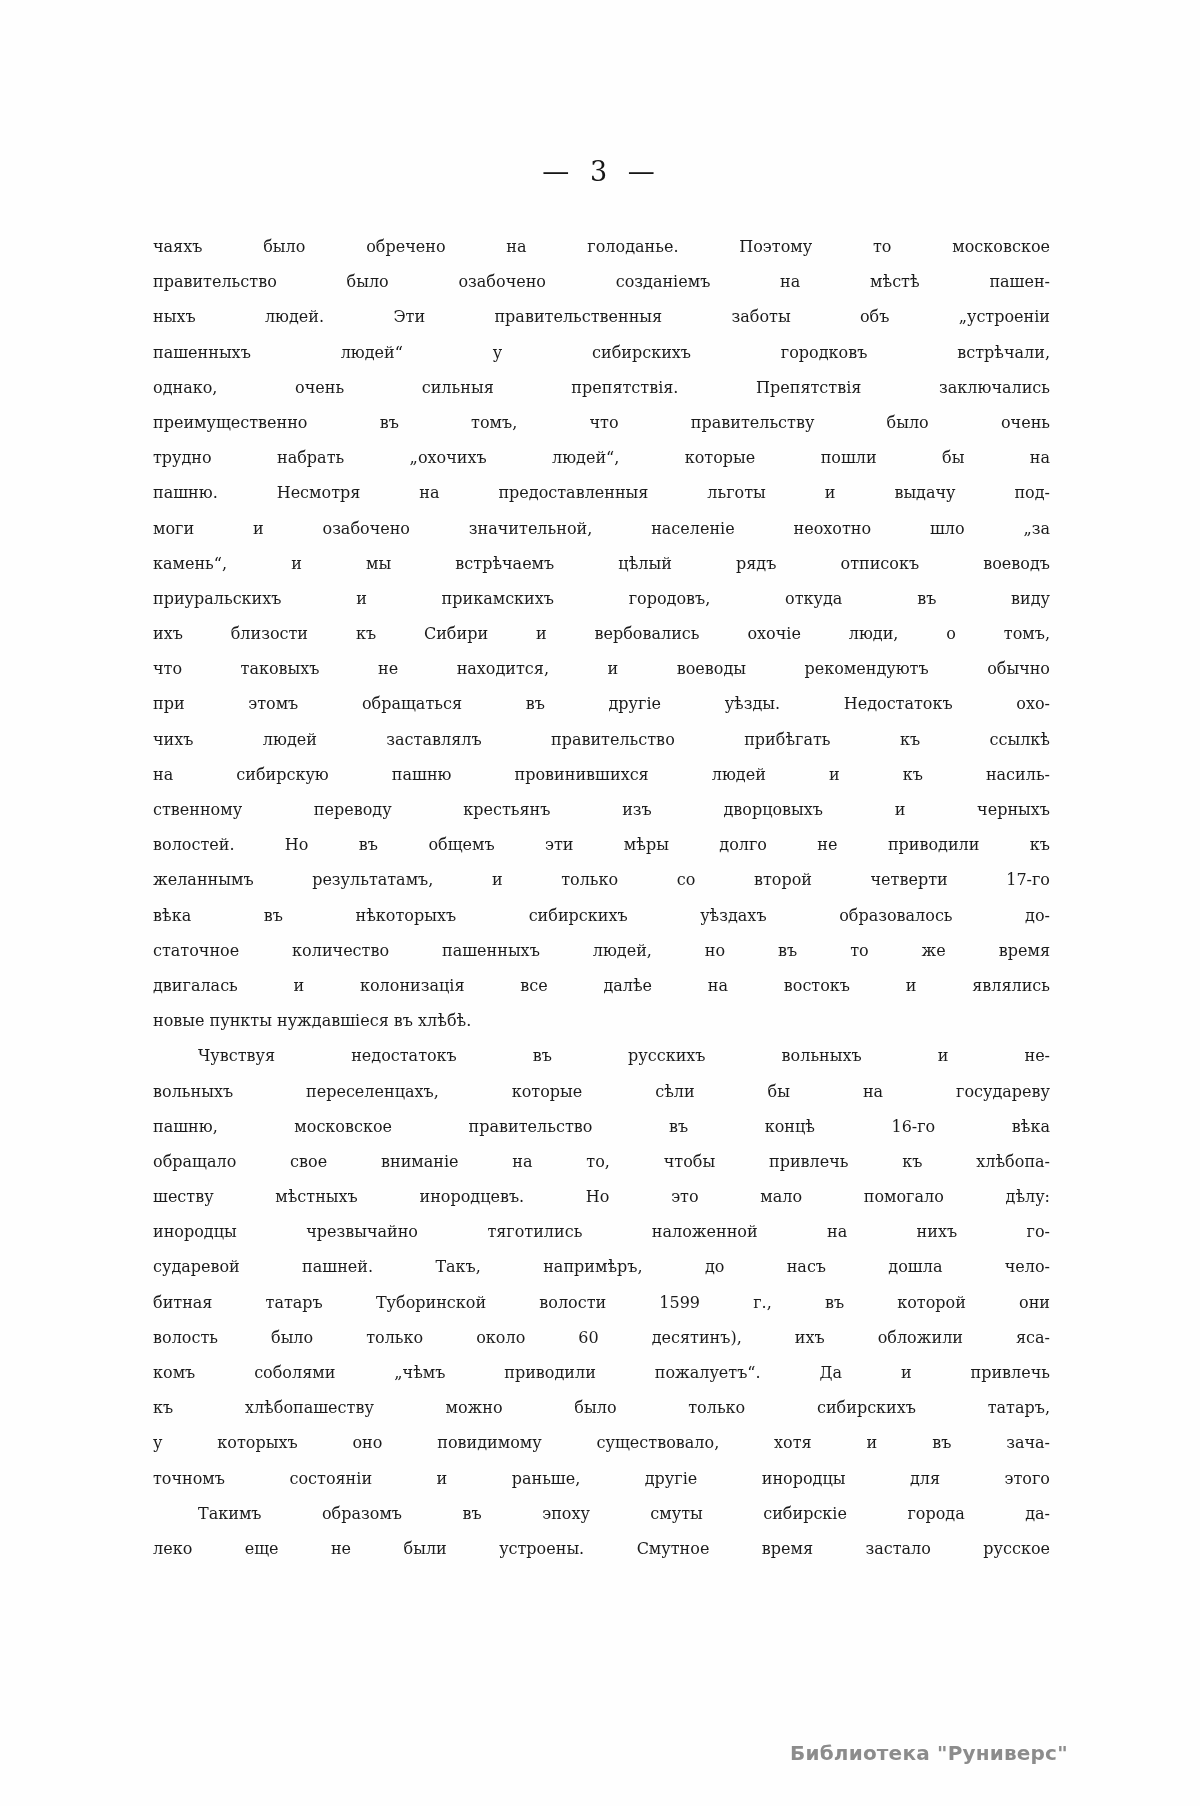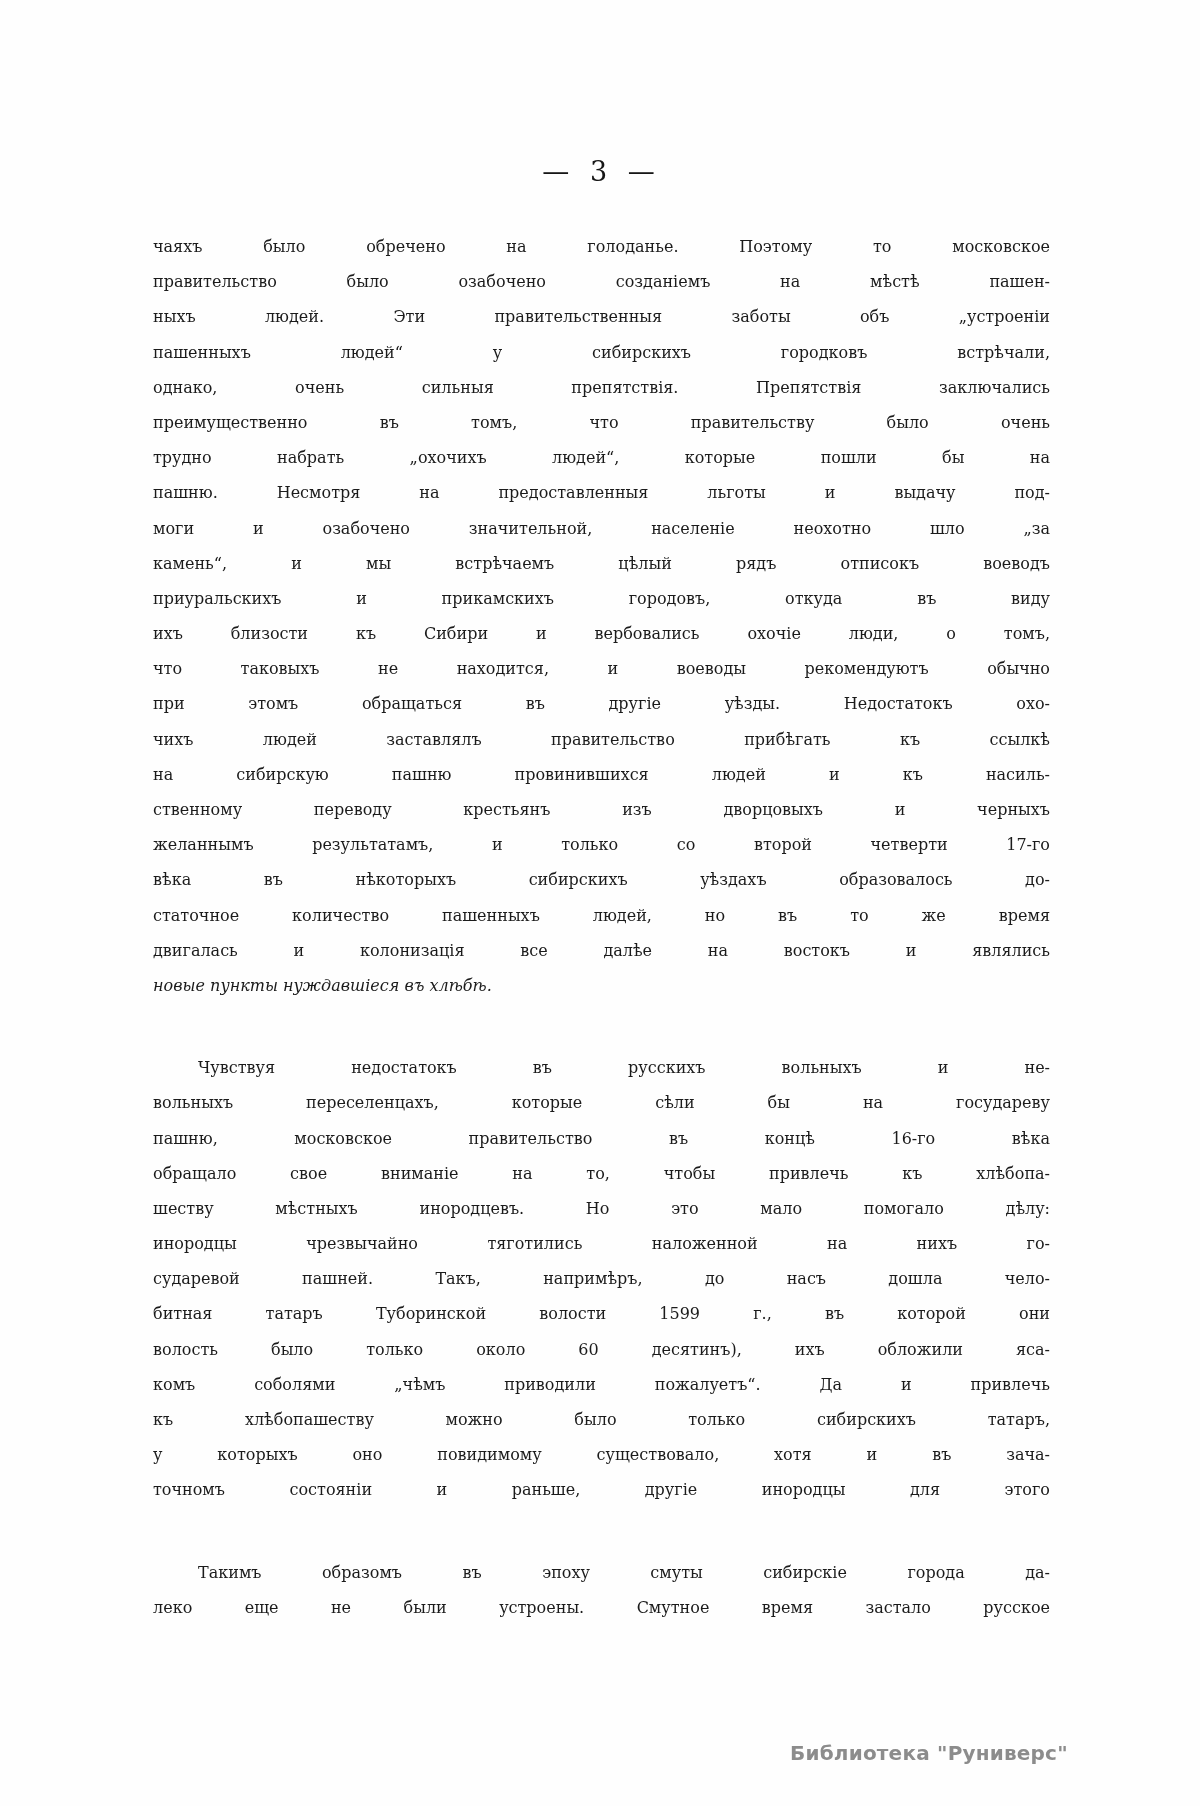--- a/index.html
+++ b/index.html
@@ -39,25 +39,23 @@
     line-height: 35.2px;
     overflow: hidden;
     text-align: justify;
     text-align-last: justify;
     position: relative;
     white-space: nowrap;
   }
   .line.nojust {
     text-align: center;
     text-align-last: left;
-    font-style: italic;
   }
   .line.indent {
     padding-left: 45px;
-    margin-top: 47px;
   }
   .line.leadmark::before {
     content: "-";
     position: absolute;
     left: -13px;
     top: 0;
     color: #9a9a9a;
     font-size: 18px;
   }
   .watermark {
@@ -88,20 +86,21 @@
       <div class="line">пашню. Несмотря на предоставленныя льготы и выдачу под-</div>
       <div class="line">моги и озабочено значительной, населеніе неохотно шло „за</div>
       <div class="line">камень“, и мы встрѣчаемъ цѣлый рядъ отписокъ воеводъ</div>
       <div class="line">приуральскихъ и прикамскихъ городовъ, откуда въ виду</div>
       <div class="line">ихъ близости къ Сибири и вербовались охочіе люди, о томъ,</div>
       <div class="line">что таковыхъ не находится, и воеводы рекомендуютъ обычно</div>
       <div class="line">при этомъ обращаться въ другіе уѣзды. Недостатокъ охо-</div>
       <div class="line">чихъ людей заставлялъ правительство прибѣгать къ ссылкѣ</div>
       <div class="line">на сибирскую пашню провинившихся людей и къ насиль-</div>
       <div class="line">ственному переводу крестьянъ изъ дворцовыхъ и черныхъ</div>
+      <div class="line">волостей. Но въ общемъ эти мѣры долго не приводили къ</div>
       <div class="line">желаннымъ результатамъ, и только со второй четверти 17-го</div>
       <div class="line">вѣка въ нѣкоторыхъ сибирскихъ уѣздахъ образовалось до-</div>
       <div class="line">статочное количество пашенныхъ людей, но въ то же время</div>
       <div class="line">двигалась и колонизація все далѣе на востокъ и являлись</div>
       <div class="line nojust">новые пункты нуждавшіеся въ хлѣбѣ.</div>
       <div class="line indent">Чувствуя недостатокъ въ русскихъ вольныхъ и не-</div>
       <div class="line">вольныхъ переселенцахъ, которые сѣли бы на государеву</div>
       <div class="line">пашню, московское правительство въ концѣ 16-го вѣка</div>
       <div class="line">обращало свое вниманіе на то, чтобы привлечь къ хлѣбопа-</div>
       <div class="line">шеству мѣстныхъ инородцевъ. Но это мало помогало дѣлу:</div>

